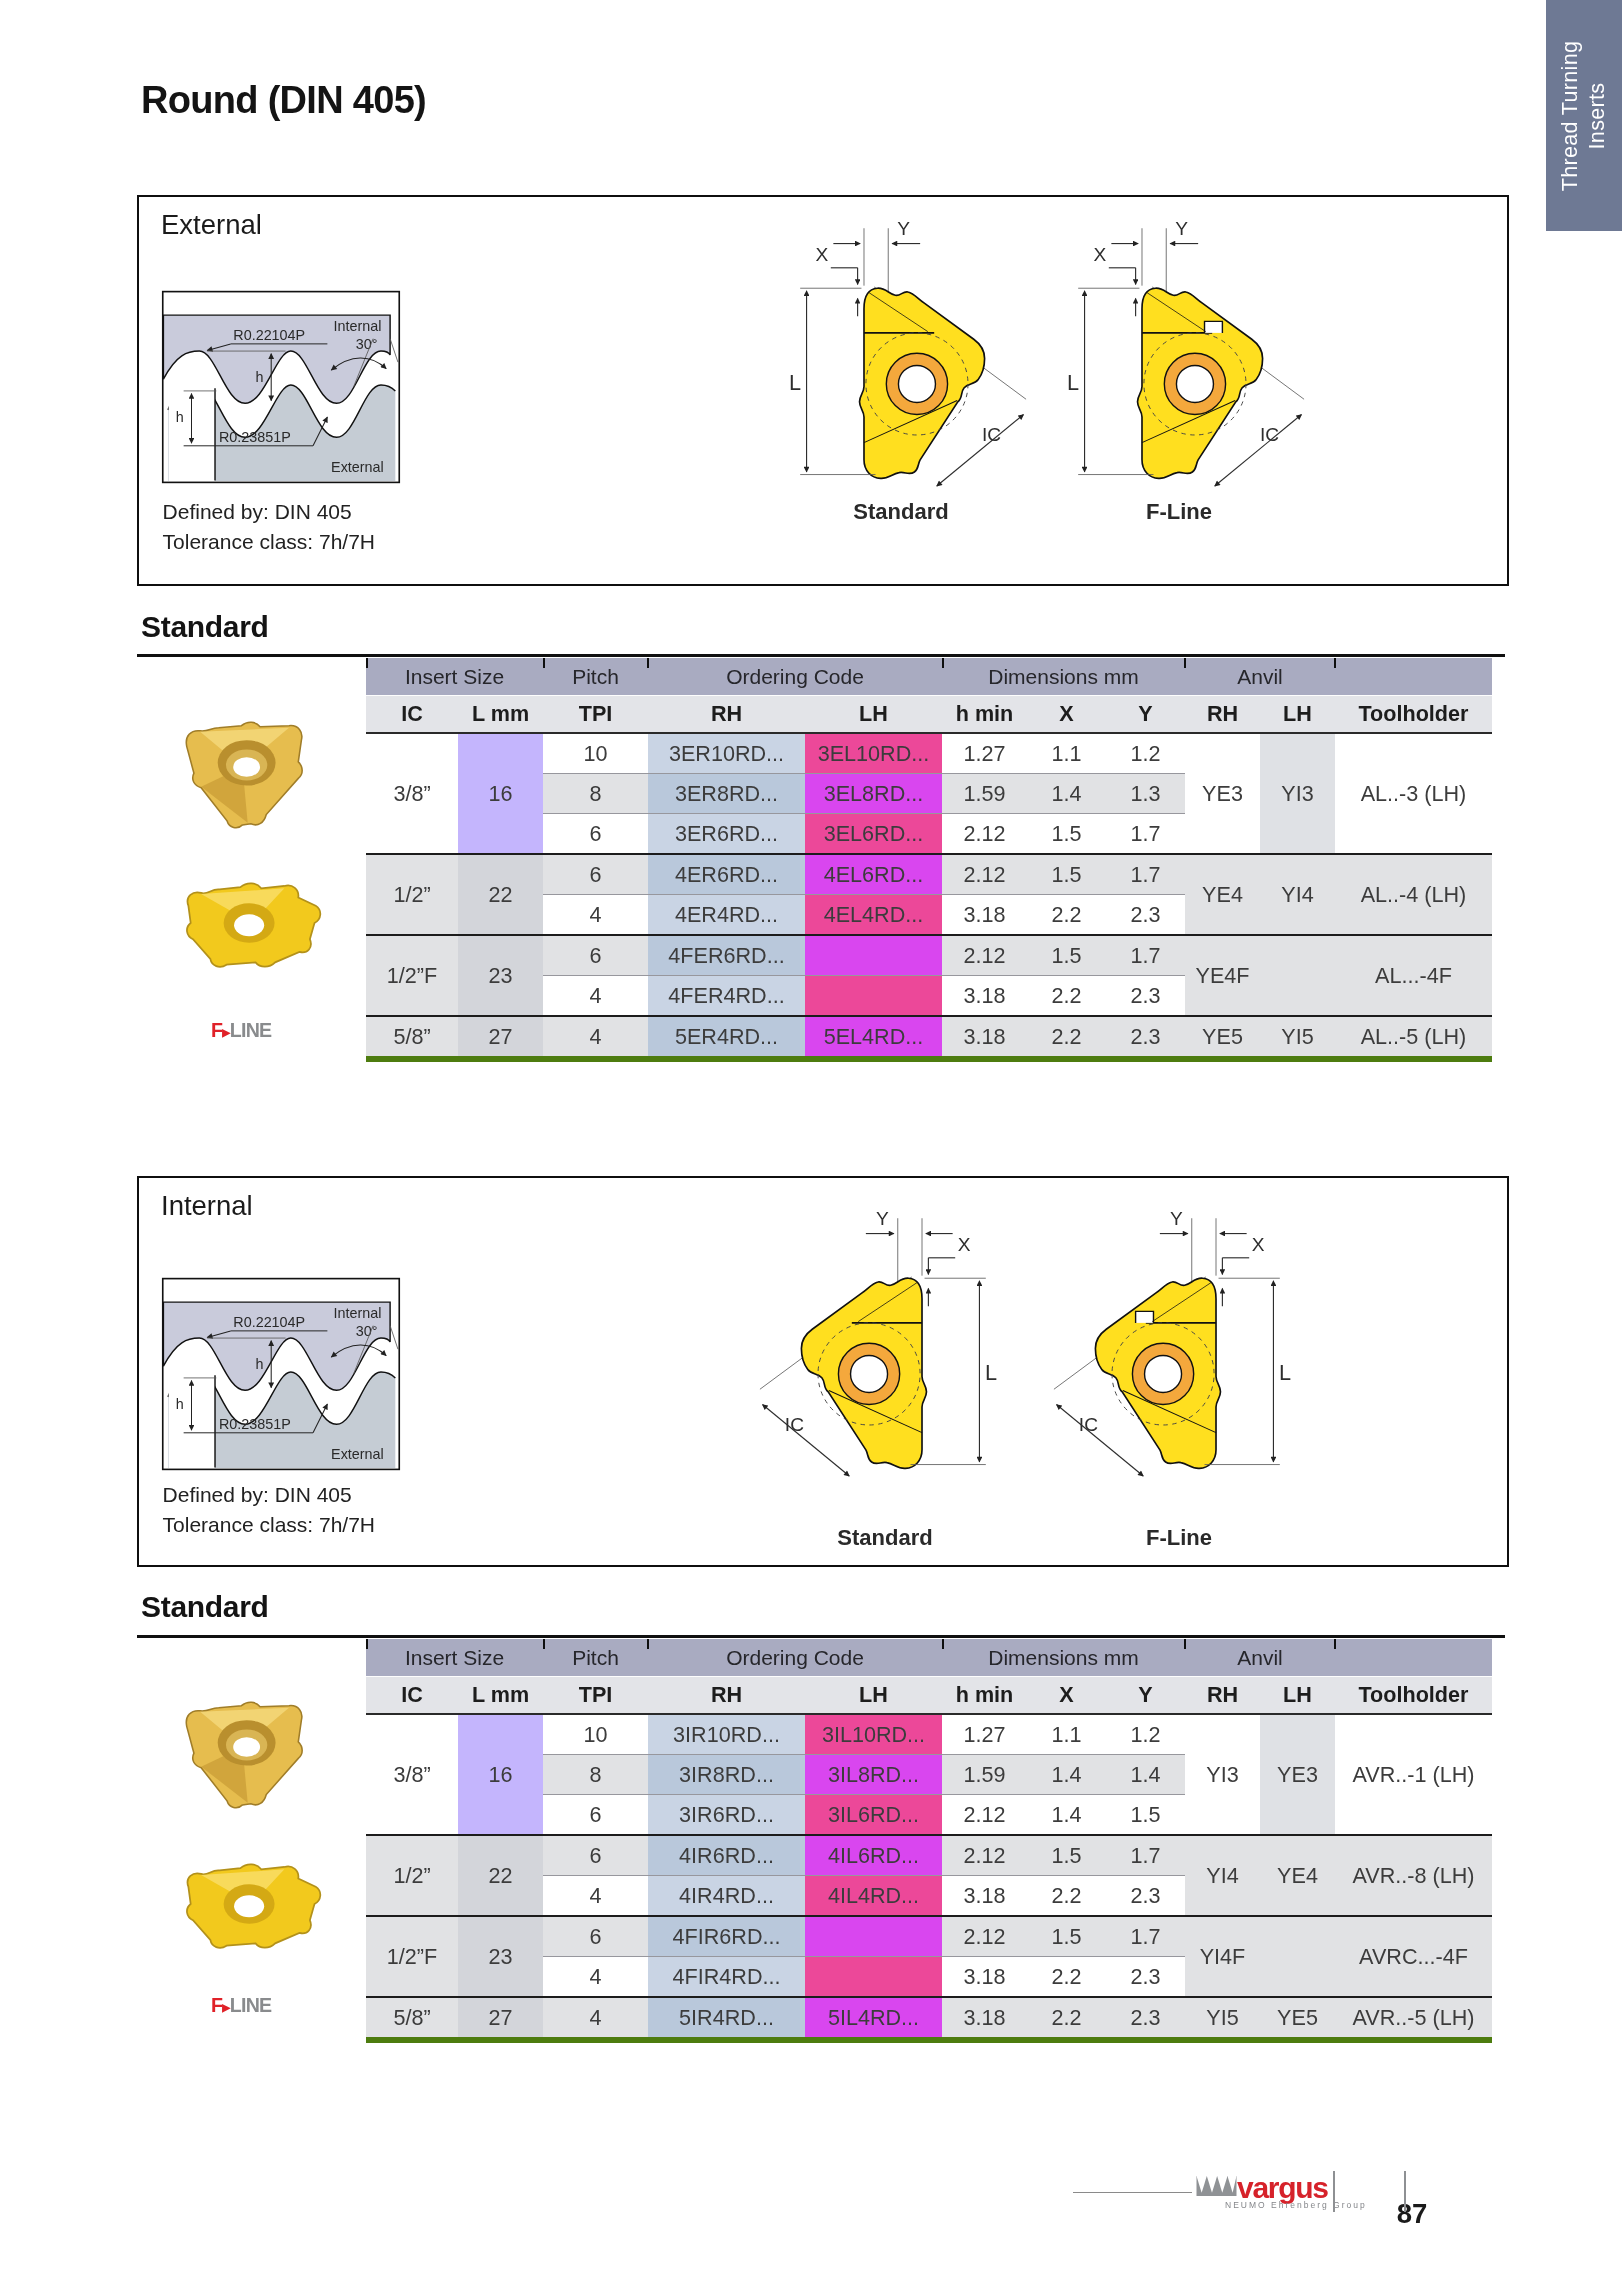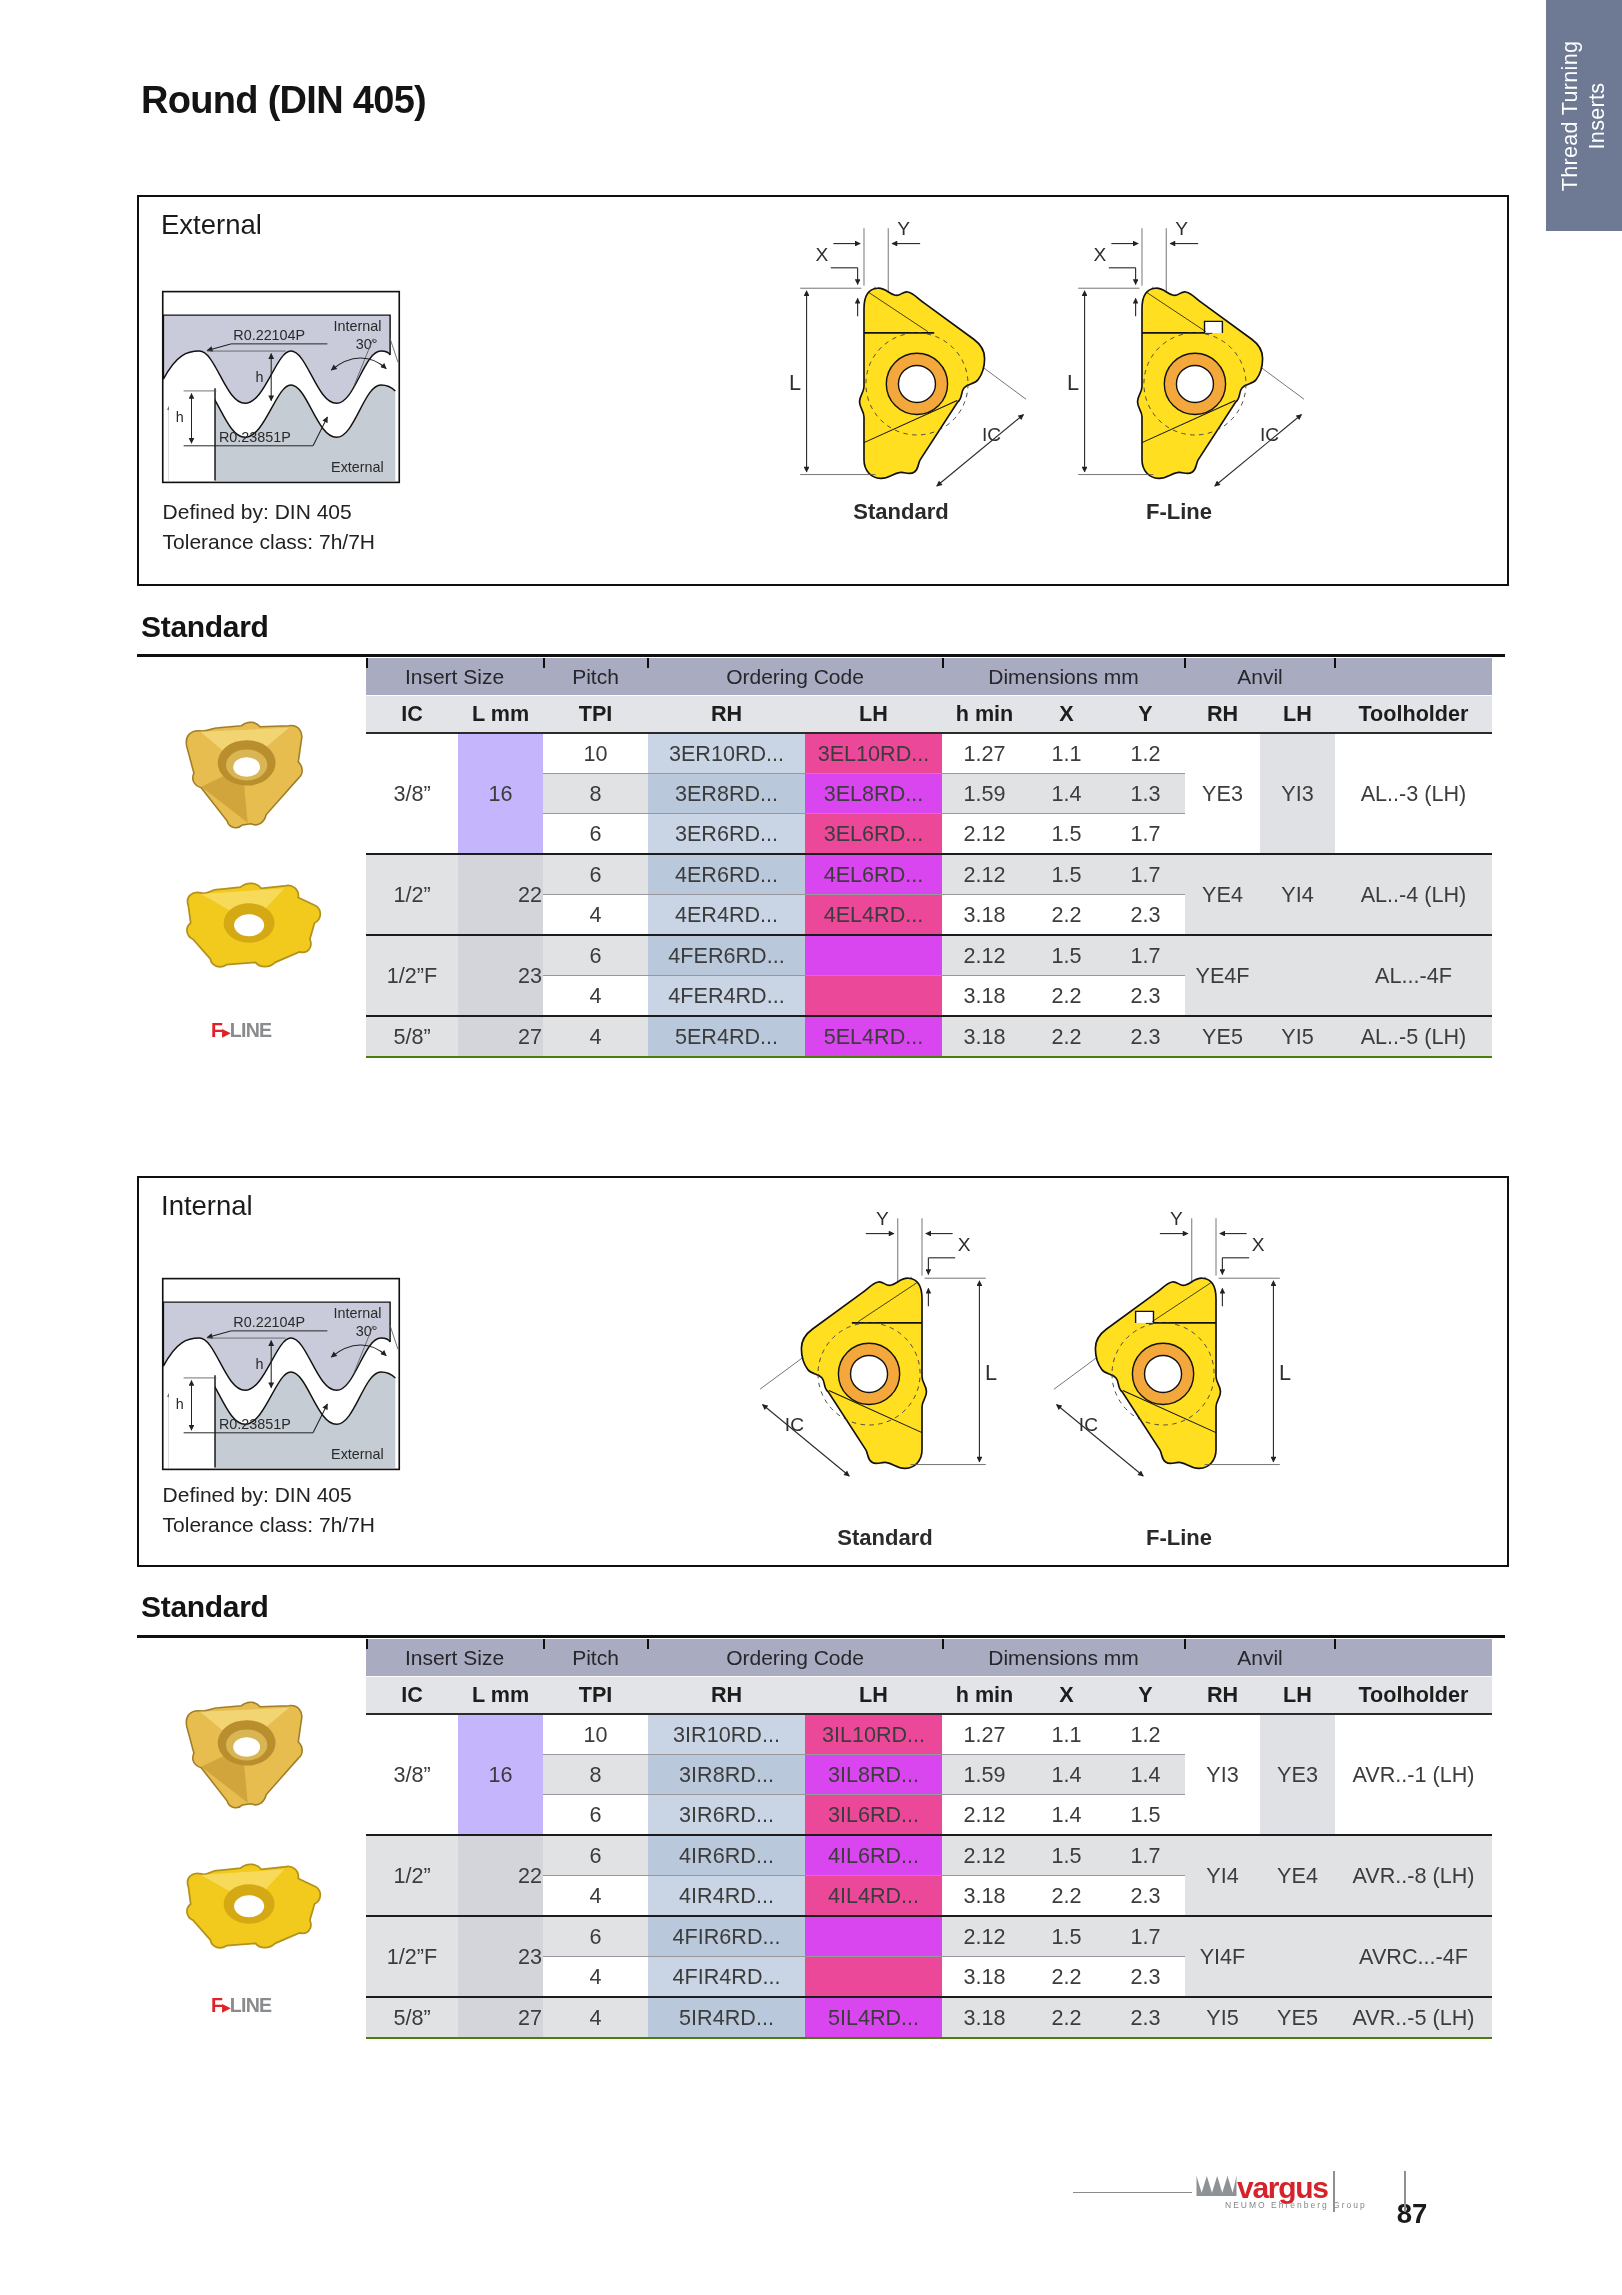--- a/index.html
+++ b/index.html
@@ -19,27 +19,27 @@
   .heading-rule{height:2.6px;background:#101010;}
 
   
   .frame-box{width:1368px;height:387px;border:2.6px solid #0f0f0f;background:#fff;}
   .frame-label{position:absolute;left:22px;top:11.8px;font-size:27.5px;font-weight:500;color:#1b1b1b;}
   .defined-text{position:absolute;font-size:21px;font-weight:500;color:#222;line-height:1.42;}
   .diagram-caption{position:absolute;width:268px;text-align:center;font-size:22px;font-weight:600;color:#2a2a2a;}
 
   
   .tbl-wrap{width:1126px;}
-  table.spec{width:1126px;border-collapse:collapse;table-layout:fixed;font-size:21.6px;color:#3c3c3c;border-bottom:2px solid #4d7c0f;}
+  table.spec{width:1126px;border-collapse:collapse;table-layout:fixed;font-size:21.6px;color:#3c3c3c;border-bottom:6px solid #4d7c0f;}
   table.spec thead tr.band th{height:35px;background:#a9abc1;font-weight:400;color:#26262b;font-size:21px;border-bottom:1.3px solid #fdfdfd;}
   table.spec thead tr.sub th{height:34px;background:#e3e4e8;font-weight:700;color:#1d1d1d;font-size:21.6px;border-bottom:2px solid #2a2a2a;}
   table.spec td{height:37px;text-align:center;vertical-align:middle;background:#fff;}
   table.spec tr.alt td{background:#e1e2e4;}
   table.spec td.lcol{background:#c4b5fd;}
-  table.spec tr.alt td.lcol{background:#d3d5da;text-align:right;}
+  table.spec tr.alt td.lcol{background:#d3d5da;}
   table.spec td.rh{background:#c9d4e4;}
   table.spec tr.alt td.rh{background:#b9c8db;}
   table.spec td.lh{background:#ec4899;}
   table.spec tr.alt td.lh{background:#d946ef;}
   table.spec td.ic, table.spec td.arh, table.spec td.thold{background:#fff;}
   table.spec td.alh{background:#dfe1e5;}
   table.spec tr.gf td{border-top:2px solid #1c1c1c;}
   table.spec tr.inner td{border-top:1.3px solid #97979d;}
   .tick{position:absolute;top:0;width:2px;height:9.8px;background:#0f0f0f;}
 

